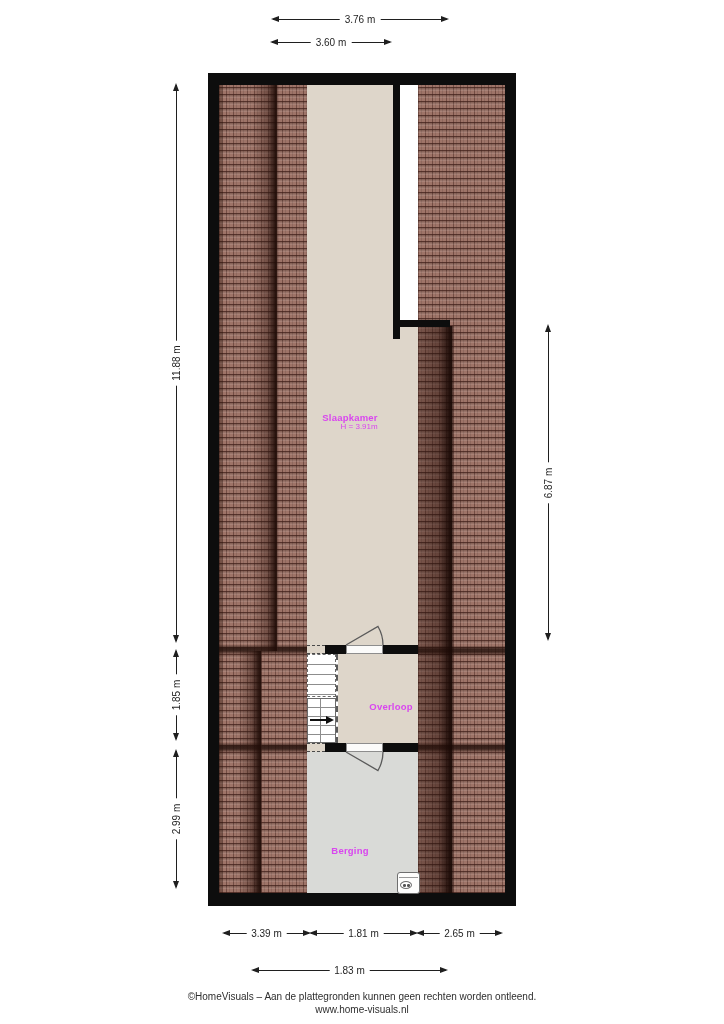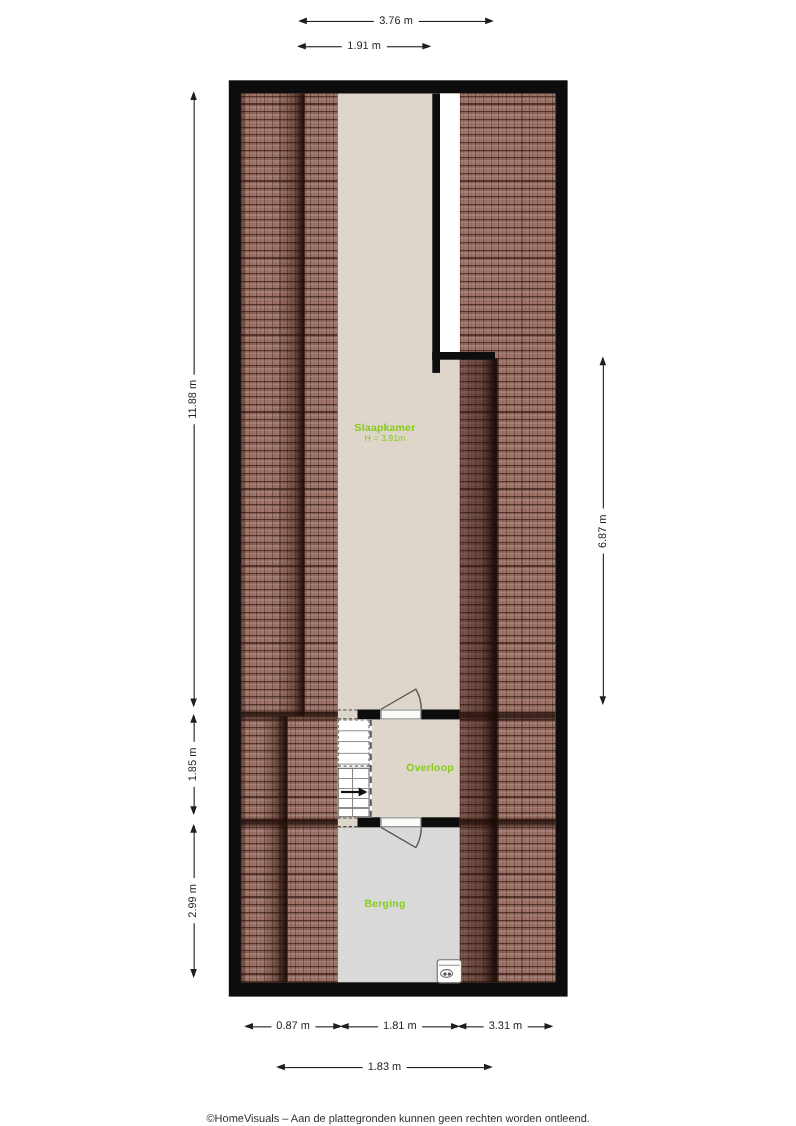--- a/index.html
+++ b/index.html
@@ -41,21 +41,21 @@
   .stairs-upper{position:absolute;left:0;top:0;right:0;height:43px;border:1px dashed #6a6a6a;box-sizing:border-box;
     background:repeating-linear-gradient(180deg, rgba(0,0,0,0) 0 9px, #8d8d8d 9px 10px);}
   .stairs-lower{position:absolute;left:0;top:44px;right:0;bottom:0;border:1px solid #6a6a6a;box-sizing:border-box;
     background:repeating-linear-gradient(180deg, rgba(0,0,0,0) 0 8px, #8d8d8d 8px 9px);}
   .stairs-divider{position:absolute;left:12px;top:0;bottom:0;border-left:1px solid #8d8d8d;}
   .stair-arrow{position:absolute;left:2px;top:20px;width:22px;border-top:2px solid #111;}
   .stair-arrow-head{position:absolute;right:-2px;top:-5px;width:0;height:0;
     border-top:4px solid transparent;border-bottom:4px solid transparent;border-left:8px solid #111;}
 
   
-  .room-label{position:absolute;transform:translate(-50%,-50%);text-align:center;color:#84cc16;white-space:nowrap;}
+  .room-label{position:absolute;transform:translate(-50%,-50%);text-align:right;color:#d946ef;white-space:nowrap;margin-top:28px;}
   .room-name{font-size:9.5px;font-weight:bold;letter-spacing:0.2px;}
   .room-note{font-size:8px;margin-top:-1px;}
 
   
   .mv-box{left:189px;top:799px;width:23px;height:22px;background:#fdfdfc;border:1.5px solid #6f6f6f;border-radius:3px;box-sizing:border-box;}
   .mv-line{position:absolute;left:1px;right:1px;top:4px;border-top:1px solid #9a9a9a;}
   .mv-oval{position:absolute;left:2px;top:8px;width:12px;height:8px;border:1px solid #6f6f6f;border-radius:50%;box-sizing:border-box;background:#fff;}
   .mv-dot{position:absolute;top:2px;width:2.5px;height:2.5px;border-radius:50%;background:#555;}
   .mv-dot.d1{left:2px;} .mv-dot.d2{left:6px;}
 
@@ -68,21 +68,21 @@
   .arr{position:absolute;width:0;height:0;}
   .arr-left{left:-1px;top:50%;transform:translateY(-50%);border-top:3px solid transparent;border-bottom:3px solid transparent;border-right:8px solid #1f1f1f;}
   .arr-right{right:-1px;top:50%;transform:translateY(-50%);border-top:3px solid transparent;border-bottom:3px solid transparent;border-left:8px solid #1f1f1f;}
   .arr-up{top:-1px;left:50%;transform:translateX(-50%);border-left:3px solid transparent;border-right:3px solid transparent;border-bottom:8px solid #1f1f1f;}
   .arr-down{bottom:-1px;left:50%;transform:translateX(-50%);border-left:3px solid transparent;border-right:3px solid transparent;border-top:8px solid #1f1f1f;}
   .dim-label{position:absolute;left:50%;top:50%;transform:translate(-50%,-50%);background:#ffffff;
     padding:0 5px;font-size:10px;white-space:nowrap;color:#1f1f1f;}
   .dim-v .dim-label{transform:translate(-50%,-50%) rotate(-90deg);}
 
   
-  .footer{position:absolute;left:0;top:990px;width:724px;text-align:center;font-size:10px;color:#2e2e2e;line-height:13px;margin-top:21px;}
+  .footer{position:absolute;left:0;top:990px;width:724px;text-align:center;font-size:10px;color:#2e2e2e;line-height:13px;}
 </style>
 </head>
 <body>
 
 <div class="page">
 
   <div class="building">
 
     <div class="abs roof" style="left:11px;top:12px;width:88px;height:808px;">
       <span class="roof-edge-shade"></span>
@@ -135,39 +135,39 @@
       <span class="mv-oval">
         <span class="mv-dot d1"></span>
         <span class="mv-dot d2"></span>
       </span>
     </div>
 
     <div class="room-label" style="left:142px;top:320px;">
       <div class="room-name">Slaapkamer</div>
       <div class="room-note">H = 3.91m</div>
     </div>
-    <div class="room-label" style="left:183px;top:625px;">
+    <div class="room-label" style="left:183px;top:605px;">
       <div class="room-name">Overloop</div>
     </div>
     <div class="room-label" style="left:142px;top:749px;">
       <div class="room-name">Berging</div>
     </div>
   </div>
 
   <div class="dim dim-h" style="left:272px;top:13px;width:176px;">
     <span class="dim-line-h"></span>
     <span class="arr arr-left"></span>
     <span class="arr arr-right"></span>
     <span class="dim-label">3.76 m</span>
   </div>
   <div class="dim dim-h" style="left:271px;top:36px;width:120px;">
     <span class="dim-line-h"></span>
     <span class="arr arr-left"></span>
     <span class="arr arr-right"></span>
-    <span class="dim-label">1.91 m</span>
+    <span class="dim-label">3.60 m</span>
   </div>
 
   <div class="dim dim-v" style="left:170px;top:84px;height:558px;">
     <span class="dim-line-v"></span>
     <span class="arr arr-up"></span>
     <span class="arr arr-down"></span>
     <span class="dim-label">11.88 m</span>
   </div>
   <div class="dim dim-v" style="left:170px;top:650px;height:90px;">
     <span class="dim-line-v"></span>
@@ -186,39 +186,40 @@
     <span class="dim-line-v"></span>
     <span class="arr arr-up"></span>
     <span class="arr arr-down"></span>
     <span class="dim-label">6.87 m</span>
   </div>
 
   <div class="dim dim-h" style="left:223px;top:927px;width:87px;">
     <span class="dim-line-h"></span>
     <span class="arr arr-left"></span>
     <span class="arr arr-right"></span>
-    <span class="dim-label">0.87 m</span>
+    <span class="dim-label">3.39 m</span>
   </div>
   <div class="dim dim-h" style="left:310px;top:927px;width:107px;">
     <span class="dim-line-h"></span>
     <span class="arr arr-left"></span>
     <span class="arr arr-right"></span>
     <span class="dim-label">1.81 m</span>
   </div>
   <div class="dim dim-h" style="left:417px;top:927px;width:85px;">
     <span class="dim-line-h"></span>
     <span class="arr arr-left"></span>
     <span class="arr arr-right"></span>
-    <span class="dim-label">3.31 m</span>
+    <span class="dim-label">2.65 m</span>
   </div>
 
   <div class="dim dim-h" style="left:252px;top:964px;width:195px;">
     <span class="dim-line-h"></span>
     <span class="arr arr-left"></span>
     <span class="arr arr-right"></span>
     <span class="dim-label">1.83 m</span>
   </div>
 
   <div class="footer">
     <div>©HomeVisuals – Aan de plattegronden kunnen geen rechten worden ontleend.</div>
+    <div>www.home-visuals.nl</div>
   </div>
 
 </div>
 
 </body></html>

